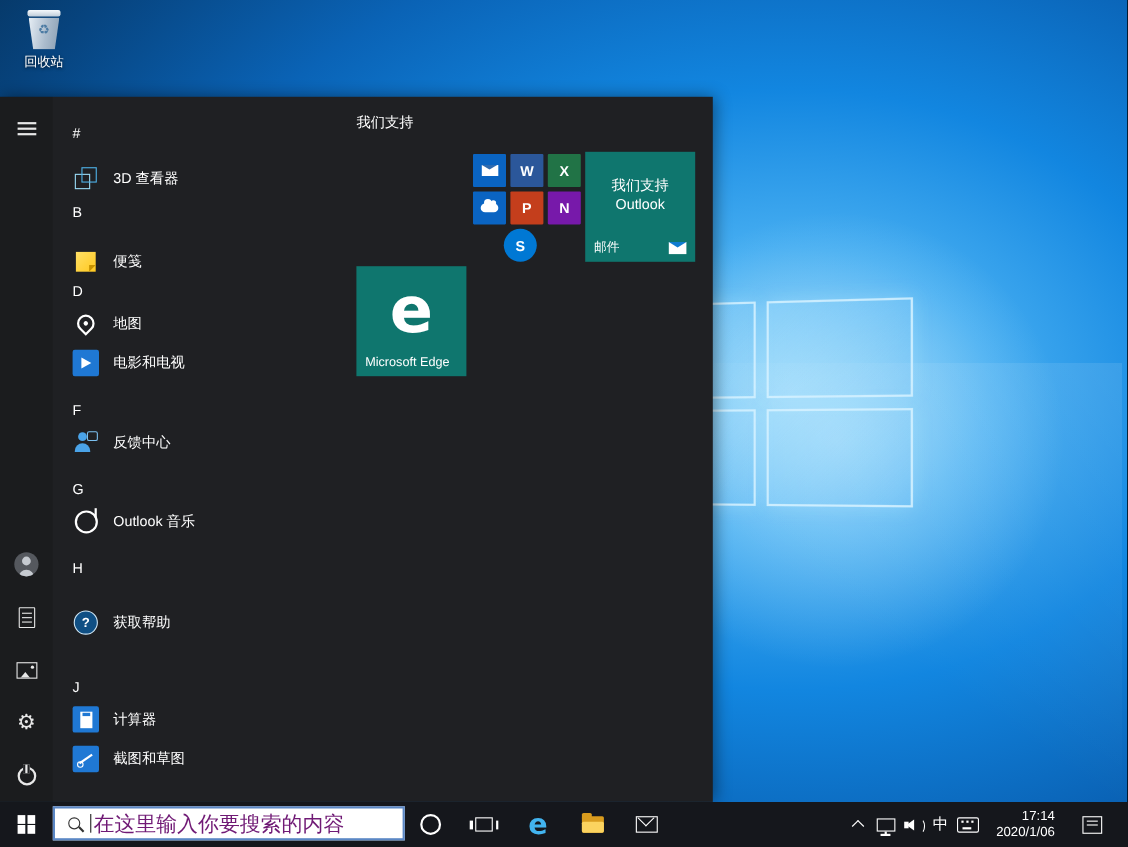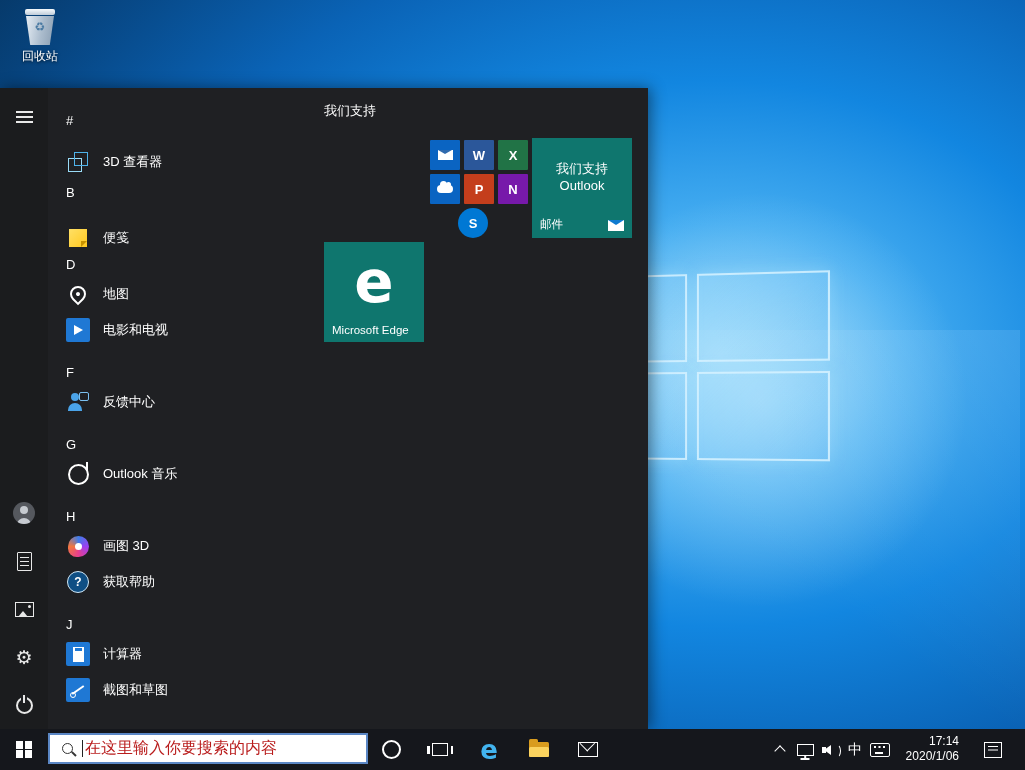--- a/index.html
+++ b/index.html
@@ -114,21 +114,21 @@
   
   .taskbar{position:absolute;left:0;bottom:0;width:1025px;height:41px;background:#15171c;z-index:10;}
   .tb-btn{position:absolute;top:0;height:41px;display:flex;align-items:center;justify-content:center;cursor:pointer;}
   .win-start{display:grid;grid-template-columns:7.5px 7.5px;grid-template-rows:7.5px 7.5px;gap:1.5px;}
   .win-start i{background:#fff;}
   .searchbox{position:absolute;left:48px;top:4px;width:320px;height:31px;background:#fff;
     border:2px solid #5b87c5;display:flex;align-items:center;box-sizing:border-box;cursor:text;}
   .icon-search{width:9px;height:9px;border:1.7px solid #333;border-radius:50%;position:relative;margin:0 9px 0 12px;flex:0 0 9px;}
   .icon-search::after{content:"";position:absolute;width:6px;height:1.7px;background:#333;transform:rotate(45deg);right:-5px;bottom:-2px;}
   .caret{width:1px;height:17px;background:#222;margin-right:2px;}
-  .search-text{font-size:16px;color:#b91c1c;white-space:nowrap;}
+  .search-text{font-size:19px;color:#701a75;white-space:nowrap;}
   .icon-cortana{width:15px;height:15px;border:2px solid #fff;border-radius:50%;}
   .icon-taskview{width:14px;height:11px;border:1.6px solid #fff;position:relative;}
   .icon-taskview::before{content:"";position:absolute;left:-6px;top:1.5px;width:2.5px;height:8px;background:#fff;}
   .icon-taskview::after{content:"";position:absolute;right:-6px;top:1.5px;width:2.5px;height:8px;background:#fff;}
   .edge-tb{font-size:26px;font-weight:bold;color:#42b4ef;font-family:"DejaVu Sans",sans-serif;line-height:26px;}
   .icon-folder{position:relative;width:20px;height:15px;}
   .icon-folder em{position:absolute;top:-3px;left:0;width:9px;height:5px;background:#d99c1e;border-radius:1.5px 1.5px 0 0;}
   .icon-folder::before{content:"";position:absolute;inset:0;background:#d99c1e;border-radius:1.5px;}
   .icon-folder::after{content:"";position:absolute;left:0;bottom:0;width:20px;height:10px;background:#fbd35f;border-radius:1.5px;}
   .icon-mail{width:18px;height:13px;border:1.6px solid #fff;position:relative;overflow:hidden;}
@@ -253,27 +253,21 @@
         </div>
       <div class="app-row" style="top:368px">
         <div class="app-ic">
             <div class="icon-groove"></div>
           </div>
         <span class="app-label">Outlook 音乐</span>
       </div>
       <div class="app-section" style="top:416px">
           <span>H</span>
         </div>
-      <div class="app-row" style="top:440px">
-        <div class="app-ic">
-            <div class="icon-paint3d"></div>
-          </div>
-        <span class="app-label">画图 3D</span>
-      </div>
-      <div class="app-row" style="top:476px">
+      <div class="app-row" style="top:460px">
         <div class="app-ic">
             <div class="icon-gethelp"></div>
           </div>
         <span class="app-label">获取帮助</span>
       </div>
       <div class="app-section" style="top:524px">
           <span>J</span>
         </div>
       <div class="app-row" style="top:548px">
         <div class="app-ic">

